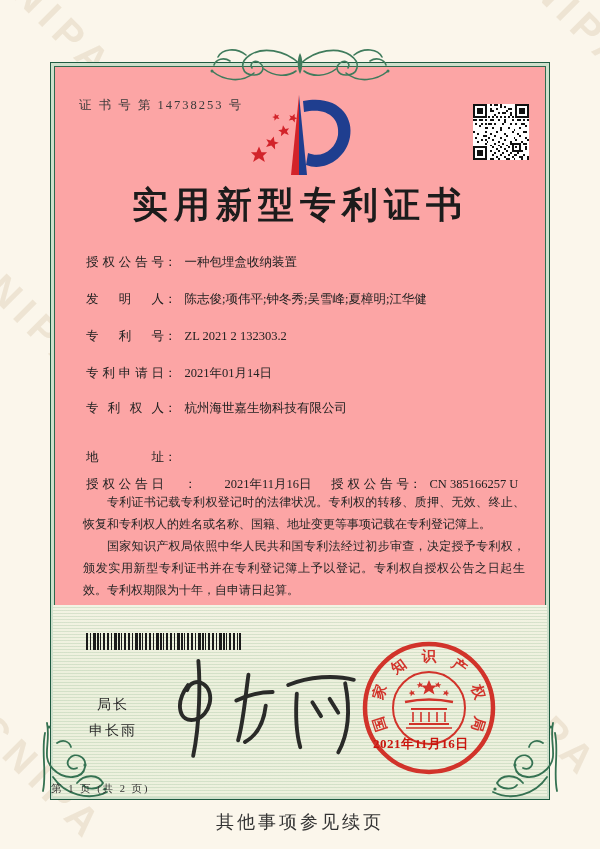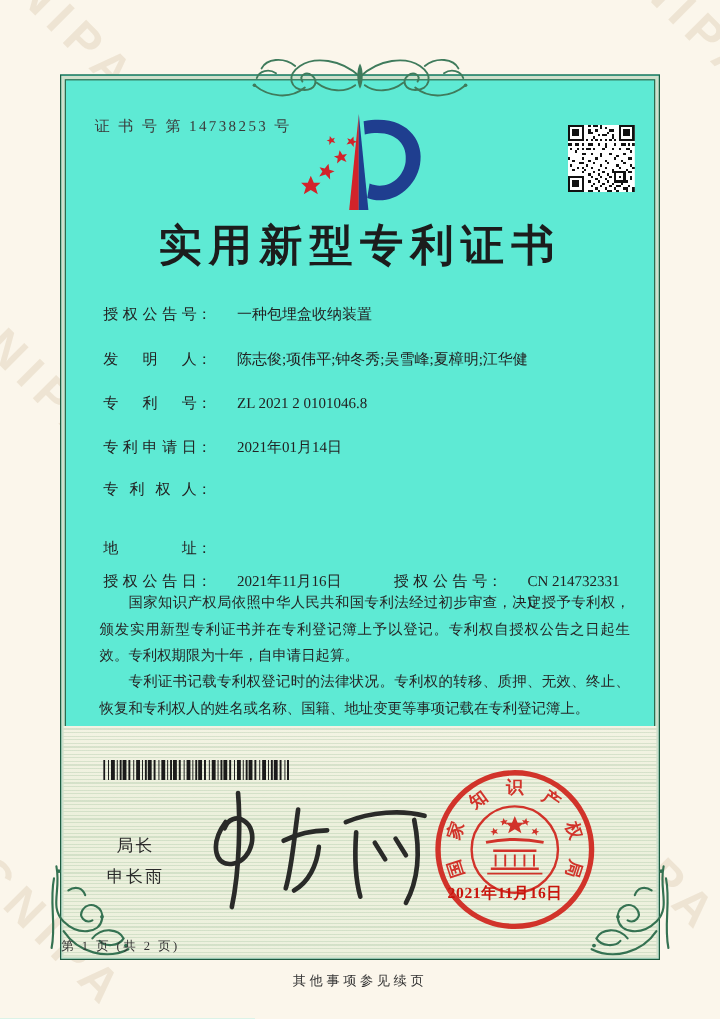--- a/index.html
+++ b/index.html
@@ -14,21 +14,21 @@
   .wm{
     position:absolute;
     font-family:"Liberation Sans","DejaVu Sans",sans-serif;
     font-weight:bold;font-size:40px;letter-spacing:8px;
     color:rgba(204,184,150,0.28);
     transform:rotate(45deg);white-space:nowrap;pointer-events:none;
   }
   
   .frame{
     position:absolute;left:50px;top:62px;width:500px;height:738px;
-    background:#5eead4;
+    background:#fca5a5;
     border:1.5px solid #1f5b41;
     box-shadow:inset 0 0 0 3px #cfe0cc;
     box-sizing:border-box;
   }
   .frame-inner{
     position:absolute;inset:3px;border:1px solid #2f6b4e;pointer-events:none;
   }
   .guilloche{
     position:absolute;left:2px;right:2px;bottom:2px;height:192px;
     background:
@@ -42,21 +42,21 @@
     position:absolute;left:0;top:118px;width:100%;text-align:center;
     font-size:36px;font-weight:700;letter-spacing:6px;color:#1c1c1c;
   }
   .fields{position:absolute;left:35px;top:0;width:440px;font-size:12.5px;}
   .frow{position:absolute;left:0;display:flex;align-items:flex-start;line-height:18px;}
   .flabel{
     display:inline-block;width:78px;text-align:justify;text-align-last:justify;
     flex:0 0 78px;color:#222;
   }
   .fcolon{flex:0 0 auto;color:#222;}
-  .fvalue{margin-left:21px;color:#222;}
+  .fvalue{margin-left:8px;color:#222;}
   .pair2{display:flex;align-items:flex-start;}
   .paras{
     position:absolute;left:32px;top:428px;width:442px;
     font-size:12px;line-height:22px;color:#262626;text-align:justify;
   }
   .paras p{margin:0;text-indent:2em;}
   .officer{
     position:absolute;left:38px;top:628px;
     font-family:"Liberation Sans","DejaVu Sans",sans-serif;
     font-size:14px;color:#2b2b2b;line-height:26px;letter-spacing:2px;text-align:center;
@@ -64,21 +64,21 @@
   .seal-date{
     position:absolute;left:322px;top:672px;z-index:6;
     font-size:13px;font-weight:600;color:#c9150d;letter-spacing:0.5px;white-space:nowrap;
   }
   .page-info{
     position:absolute;left:0;top:719px;width:100%;
     font-size:10.5px;letter-spacing:2px;color:#333;
   }
   .cont-note{
     position:absolute;left:0;top:810px;width:100%;text-align:center;
-    font-size:11px;letter-spacing:3px;color:#333;
+    font-size:18px;letter-spacing:3px;color:#333;
   }
   .flourish{position:absolute;left:50%;top:-22px;transform:translateX(-50%);}
   .corner{position:absolute;pointer-events:none;}
   .corner.bl{left:-14px;bottom:-12px;}
   .corner.br{right:-14px;bottom:-12px;transform:scaleX(-1);}
   .logo-box{position:absolute;left:195px;top:24px;}
   .qr-box{position:absolute;left:422px;top:41px;}
   .barcode-box{position:absolute;left:35px;top:570px;z-index:3;}
   .sig-box{position:absolute;left:118px;top:592px;z-index:4;}
   .seal-box{position:absolute;left:308px;top:575px;z-index:5;opacity:0.92;}
@@ -201,52 +201,53 @@
       <span class="fvalue">一种包埋盒收纳装置</span>
     </div>
     <div class="frow" style="top:227px;">
       <span class="flabel">发明人</span>
         <span class="fcolon">：</span>
       <span class="fvalue">陈志俊;项伟平;钟冬秀;吴雪峰;夏樟明;江华健</span>
     </div>
     <div class="frow" style="top:264px;">
       <span class="flabel">专利号</span>
         <span class="fcolon">：</span>
-      <span class="fvalue">ZL 2021 2 0101046.8</span>
+      <span class="fvalue">ZL 2021 2 132303.2</span>
     </div>
     <div class="frow" style="top:301px;">
       <span class="flabel">专利申请日</span>
         <span class="fcolon">：</span>
       <span class="fvalue">2021年01月14日</span>
     </div>
     <div class="frow" style="top:336px;">
       <span class="flabel">专利权人</span>
         <span class="fcolon">：</span>
+      <span class="fvalue">杭州海世嘉生物科技有限公司</span>
     </div>
     <div class="frow" style="top:385px;">
       <span class="flabel">地址</span>
         <span class="fcolon">：</span>
     </div>
     <div class="frow" style="top:412px;">
-      <span class="pair2" style="width:245px;">
+      <span class="pair2" style="width:245px;gap:20px;">
         <span class="flabel">授权公告日</span>
           <span class="fcolon">：</span>
         <span class="fvalue">2021年11月16日</span>
       </span>
       <span class="pair2">
         <span class="flabel">授权公告号</span>
           <span class="fcolon">：</span>
-        <span class="fvalue">CN 214732331 U</span>
+        <span class="fvalue">CN 385166257 U</span>
       </span>
     </div>
   </div>
 
   <div class="paras">
+    <p>专利证书记载专利权登记时的法律状况。专利权的转移、质押、无效、终止、恢复和专利权人的姓名或名称、国籍、地址变更等事项记载在专利登记簿上。</p>
     <p>国家知识产权局依照中华人民共和国专利法经过初步审查，决定授予专利权，颁发实用新型专利证书并在专利登记簿上予以登记。专利权自授权公告之日起生效。专利权期限为十年，自申请日起算。</p>
-    <p>专利证书记载专利权登记时的法律状况。专利权的转移、质押、无效、终止、恢复和专利权人的姓名或名称、国籍、地址变更等事项记载在专利登记簿上。</p>
   </div>
 
   <div class="barcode-box">
     <svg width="155" height="17" viewBox="0 0 155 17" shape-rendering="crispEdges">
       <defs>
         <pattern id="bc" width="21" height="17" patternUnits="userSpaceOnUse">
           <rect x="0" y="0" width="2" height="17" fill="#1a1a1a"></rect>
           <rect x="4" y="0" width="1" height="17" fill="#1a1a1a"></rect>
           <rect x="6.5" y="0" width="3" height="17" fill="#1a1a1a"></rect>
           <rect x="11" y="0" width="1.5" height="17" fill="#1a1a1a"></rect>

